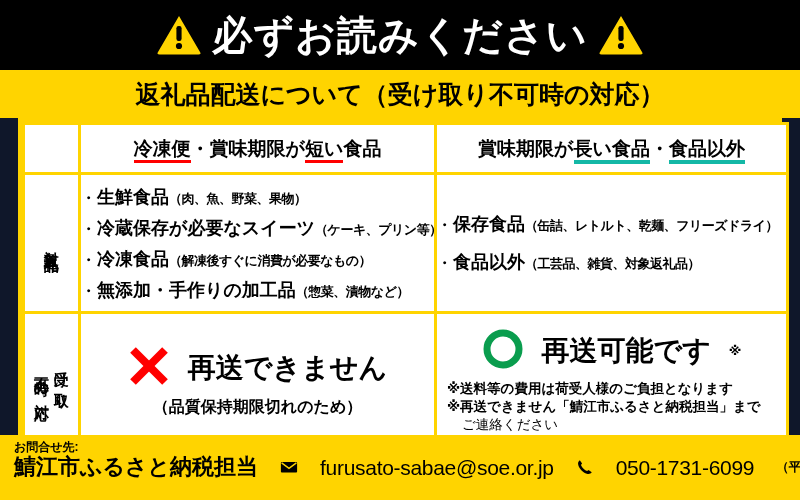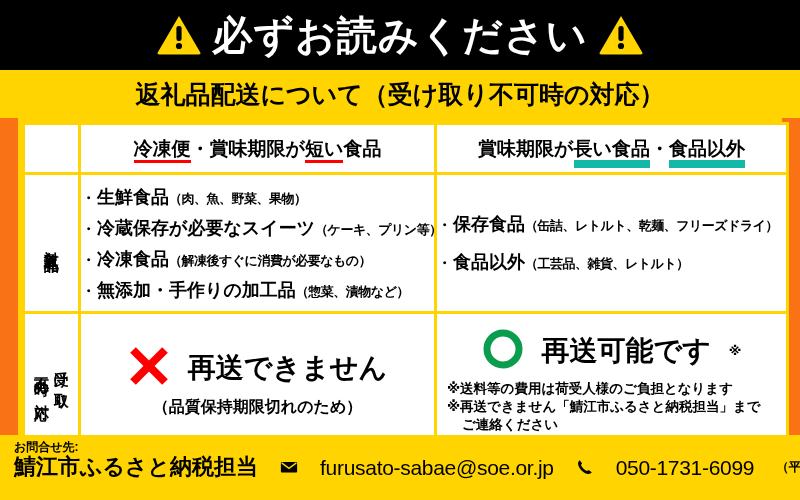--- a/index.html
+++ b/index.html
@@ -10,21 +10,21 @@
     width: 800px;
     height: 500px;
     font-family: "Liberation Sans", "DejaVu Sans", sans-serif;
     background: #FFD400;
     overflow: hidden;
   }
   #poster {
     position: relative;
     width: 800px;
     height: 436px;
-    background: #f97316;
+    background: #0f172a;
     box-sizing: border-box;
   }
 
   
   .header-bar {
     height: 70px;
     background: #000000;
     display: flex;
     align-items: center;
     justify-content: center;
@@ -112,21 +112,21 @@
   
   .colhead {
     text-align: center;
     font-size: 19px;
     font-weight: bold;
     color: #000;
     white-space: nowrap;
     padding: 0 4px;
   }
   .u-red { border-bottom: 3px solid #FF0000; padding-bottom: 1px; }
-  .u-green { border-bottom: 8px solid #14b8a6; padding-bottom: 1px; }
+  .u-green { border-bottom: 4px solid #14b8a6; padding-bottom: 1px; }
 
   
   .bullets {
     padding: 6px 10px 6px 14px;
   }
   .bullet-line {
     display: block;
     margin: 7px 0;
     color: #000;
     white-space: nowrap;
@@ -178,21 +178,21 @@
     display: block;
     font-size: 13.5px;
     font-weight: bold;
     color: #000;
     line-height: 1.35;
     white-space: nowrap;
   }
   .note-cont {
     display: block;
     font-size: 13.5px;
-    font-weight: bold;
+    font-weight: normal;
     color: #000;
     line-height: 1.35;
     padding-left: 15px;
     white-space: nowrap;
   }
 
   
   .footer {
     padding: 6px 14px 0 14px;
     background: #FFD400;
@@ -296,21 +296,21 @@
             </span>
             <span class="bullet-line">
               <span class="bullet-dot">・</span><span class="bullet-main">無添加・手作りの加工品</span><span class="bullet-sub">（惣菜、漬物など）</span>
             </span>
           </td>
           <td class="bullets sparse">
             <span class="bullet-line">
               <span class="bullet-dot">・</span><span class="bullet-main">保存食品</span><span class="bullet-sub">（缶詰、レトルト、乾麺、フリーズドライ）</span>
             </span>
             <span class="bullet-line">
-              <span class="bullet-dot">・</span><span class="bullet-main">食品以外</span><span class="bullet-sub">（工芸品、雑貨、レトルト）</span>
+              <span class="bullet-dot">・</span><span class="bullet-main">食品以外</span><span class="bullet-sub">（工芸品、雑貨、対象返礼品）</span>
             </span>
           </td>
         </tr>
 
         <tr class="row-resp">
           <td class="vlabel">
             <div class="vlabel-inner">
               <span class="vcol">受け取り</span>
               <span class="vcol">不可時の対応</span>
             </div>

